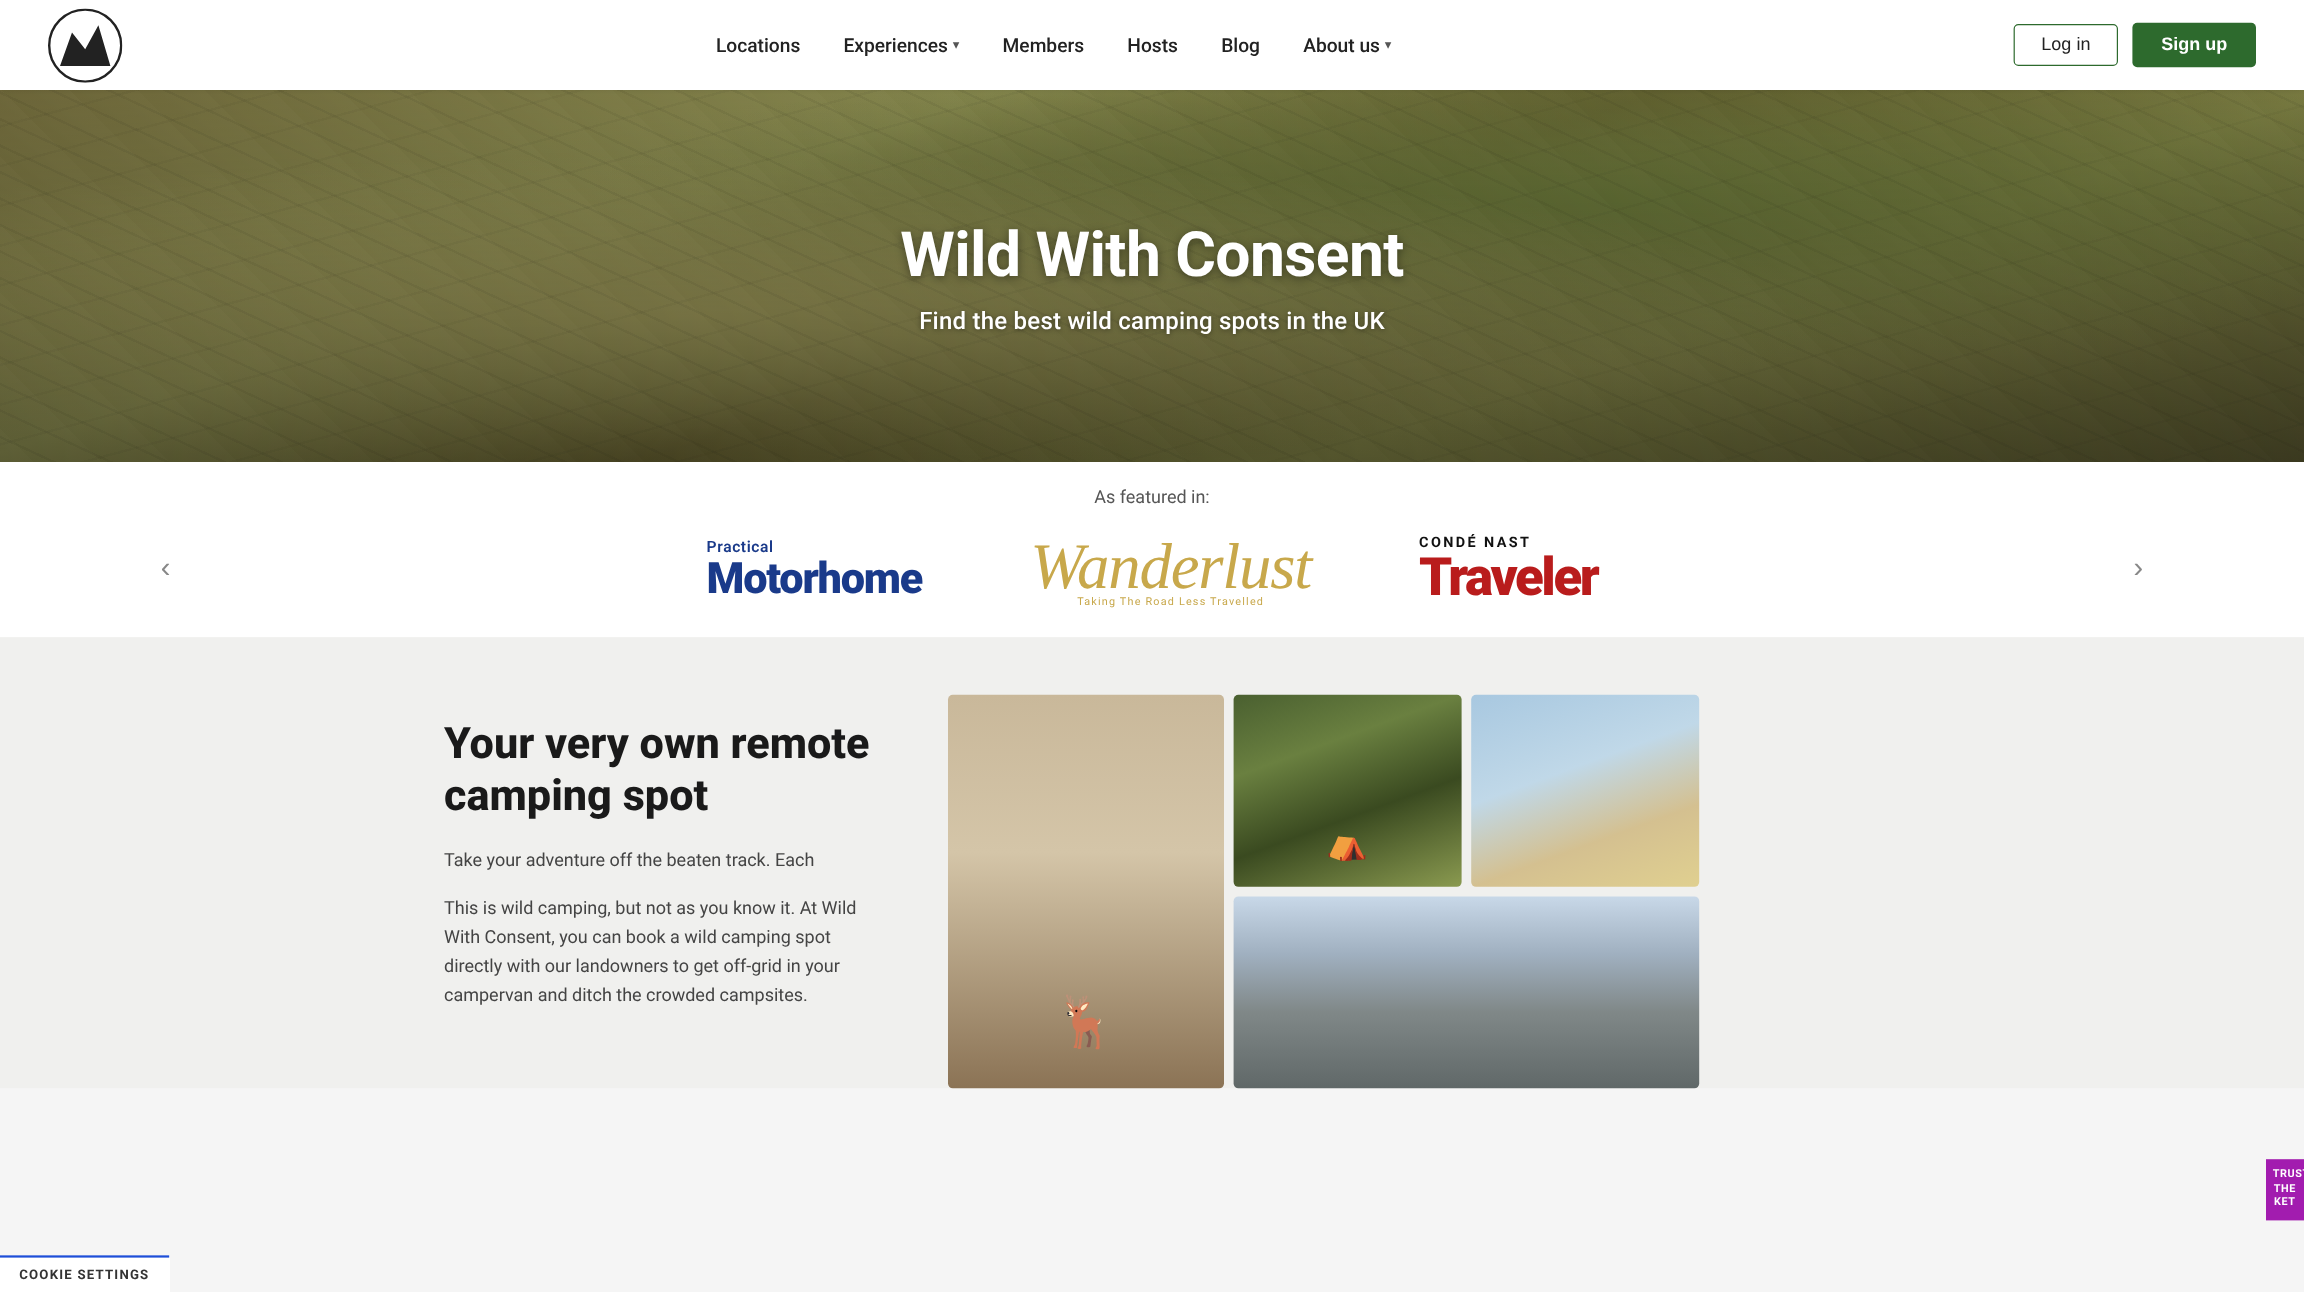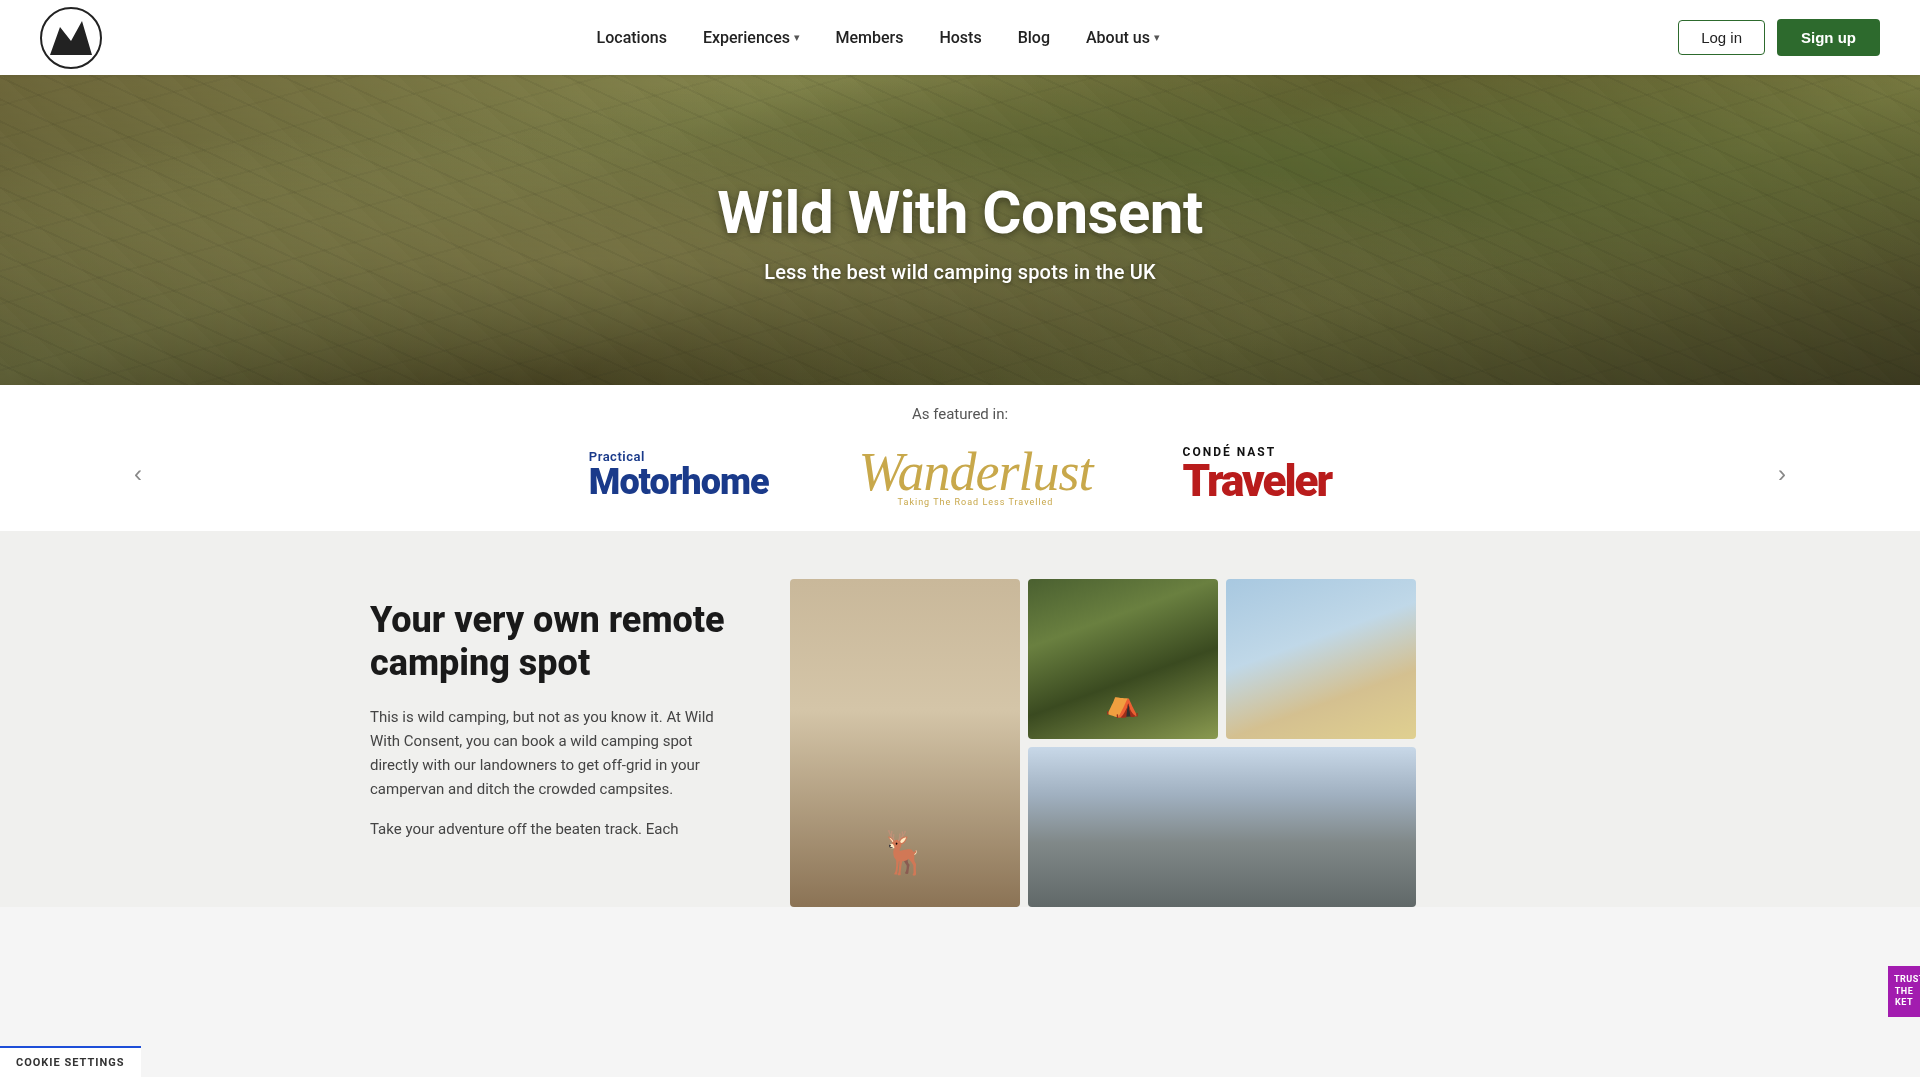--- a/index.html
+++ b/index.html
@@ -109,21 +109,21 @@
       inset: 0;
       background: linear-gradient(to bottom, rgba(0,0,0,0.1) 0%, rgba(0,0,0,0.4) 100%);
     }
     .hero-content {
       position: relative;
       z-index: 2;
       text-align: center;
       color: #fff;
     }
     .hero-title {
-      font-size: 60px;
+      font-size: 52px;
       font-weight: 700;
       text-shadow: 0 2px 8px rgba(0,0,0,0.4);
       margin-bottom: 12px;
       letter-spacing: -0.5px;
     }
     .hero-subtitle {
       font-size: 20px;
       font-weight: 500;
       text-shadow: 0 1px 4px rgba(0,0,0,0.4);
       letter-spacing: 0.2px;
@@ -356,21 +356,21 @@
   <div class="navbar-right">
     <button class="btn-login">Log in</button>
     <button class="btn-signup">Sign up</button>
   </div>
 </nav>
 
 <section class="hero">
   <div class="hero-bg"></div>
   <div class="hero-content">
     <h1 class="hero-title">Wild With Consent</h1>
-    <p class="hero-subtitle">Less the best wild camping spots in the UK</p>
+    <p class="hero-subtitle">Find the best wild camping spots in the UK</p>
   </div>
 </section>
 
 <section class="featured-section">
   <p class="featured-label">As featured in:</p>
   <div class="featured-logos-wrapper">
     <button class="carousel-btn left">‹</button>
     <div class="featured-logos">
 
       <div class="logo-practical">
@@ -390,22 +390,22 @@
 
     </div>
     <button class="carousel-btn right">›</button>
   </div>
 </section>
 
 <section class="main-content">
   <div class="content-row">
     <div class="content-text">
       <h2 class="content-heading">Your very own remote camping spot</h2>
+      <p class="content-body">Take your adventure off the beaten track. Each</p>
       <p class="content-body">This is wild camping, but not as you know it. At Wild With Consent, you can book a wild camping spot directly with our landowners to get off-grid in your campervan and ditch the crowded campsites.</p>
-      <p class="content-body">Take your adventure off the beaten track. Each</p>
     </div>
     <div class="content-images">
 
       <div class="img-cell tall img-deer"></div>
 
       <div class="img-cell img-camp"></div>
 
       <div class="img-cell img-van"></div>
 
       <div class="img-cell img-hills"></div>

